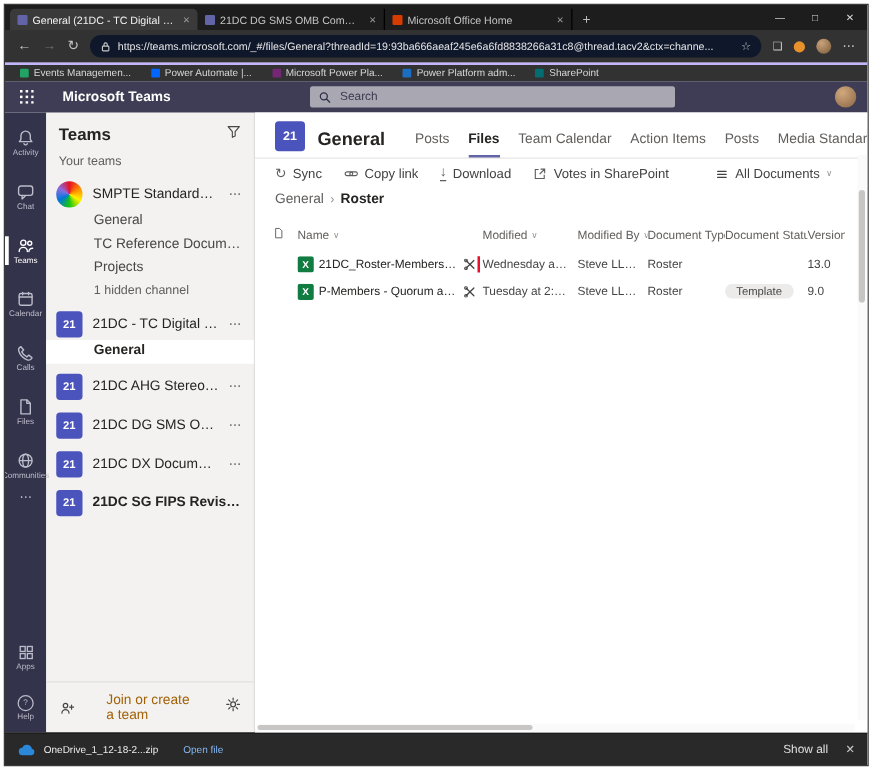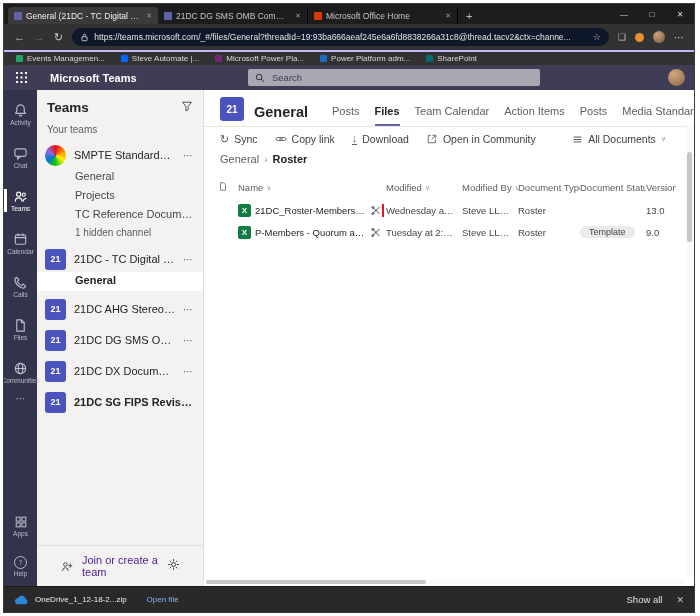--- a/index.html
+++ b/index.html
@@ -80,22 +80,22 @@
     display:flex;align-items:center;justify-content:center;flex:none;}
   .tavatar.smpte{border-radius:50%;background:conic-gradient(#e81123,#ff8c00,#fff100,#16c60c,#0078d7,#886ce4,#e81123);}
   .tname{flex:1;font-size:11px;color:#252423;white-space:nowrap;overflow:hidden;text-overflow:ellipsis;}
   .tname.unread{font-weight:bold;}
   .tmore{color:#605e5c;font-size:10px;padding-right:2px;flex:none;}
   .chan{padding:2px 8px 2px 38px;font-size:11px;color:#484644;height:19px;cursor:pointer;
     white-space:nowrap;overflow:hidden;text-overflow:ellipsis;}
   .chan.selected{background:#fff;color:#252423;font-weight:bold;}
   .hiddenlink{padding:2px 8px 8px 38px;font-size:10px;color:#605e5c;cursor:pointer;}
   .teamgap{height:5px;}
-  .sb-footer{margin-top:auto;border-top:1px solid #e1dfdd;display:flex;align-items:center;gap:8px;
-    padding:8px 23px;color:#4c1d95;}
+  .sb-footer{margin-top:auto;border-top:1px solid #e1dfdd;display:flex;align-items:center;gap:24px;
+    padding:8px 10px;color:#a16207;}
   .sb-footer .jlabel{flex:1;font-size:11px;cursor:pointer;}
   .sb-gear{cursor:pointer;}
 
   
   .main{flex:1;background:#fff;display:flex;flex-direction:column;position:relative;min-width:0;}
   .ch-head{display:flex;align-items:flex-end;gap:10px;padding:7px 14px 0 16px;border-bottom:1px solid #e8e6e4;}
   .ch-avatar{width:24px;height:24px;border-radius:3px;background:#4b53bc;color:#fff;font-size:10px;font-weight:bold;
     display:flex;align-items:center;justify-content:center;margin-bottom:5px;flex:none;}
   .ch-title{font-size:14.5px;font-weight:bold;color:#252423;margin:0 14px 6px 0;}
   .ch-tabs{display:flex;gap:15px;align-items:flex-end;}
@@ -196,21 +196,21 @@
     <span class="meat">⋯</span>
   </div>
 
   <div class="bookmarksbar">
     <span class="bm">
         <span class="bmic"></span>
         <span>Events Managemen...</span>
       </span>
     <span class="bm">
         <span class="bmic"></span>
-        <span>Steve Automate |...</span>
+        <span>Power Automate |...</span>
       </span>
     <span class="bm">
         <span class="bmic"></span>
         <span>Microsoft Power Pla...</span>
       </span>
     <span class="bm">
         <span class="bmic"></span>
         <span>Power Platform adm...</span>
       </span>
     <span class="bm">
@@ -328,22 +328,22 @@
         </span>
       </div>
       <div class="sb-section">Your teams</div>
 
       <div class="team-row">
         <span class="tavatar smpte"></span>
         <span class="tname">SMPTE Standards Community</span>
         <span class="tmore">⋯</span>
       </div>
       <div class="chan">General</div>
+      <div class="chan">TC Reference Documents</div>
       <div class="chan">Projects</div>
-      <div class="chan">TC Reference Documents</div>
       <div class="hiddenlink">1 hidden channel</div>
 
       <div class="team-row">
         <span class="tavatar">21</span>
         <span class="tname">21DC - TC Digital Cinema</span>
         <span class="tmore">⋯</span>
       </div>
       <div class="chan selected">General</div>
       <div class="teamgap"></div>
 
@@ -416,21 +416,21 @@
         </span>
         <span class="tbi">
           <span class="uic dlu">↓</span>
           <span>Download</span>
         </span>
         <span class="tbi">
           <svg width="12" height="12" viewBox="0 0 16 16">
             <path d="M6.5 3.5H3v9.5h9.5V9" stroke="currentColor" fill="none" stroke-width="1.2"></path>
             <path d="M9 3h4v4M13 3L8 8" stroke="currentColor" fill="none" stroke-width="1.2" stroke-linecap="round"></path>
           </svg>
-          <span>Open in Community</span>
+          <span>Votes in SharePoint</span>
         </span>
         <span class="viewsel">
           <svg width="11" height="11" viewBox="0 0 16 16">
             <path d="M3 4.5h10M3 8h10M3 11.5h10" stroke="currentColor" stroke-width="1.3" stroke-linecap="round"></path>
           </svg>
           <span>All Documents</span>
           <span class="chev">∨</span>
         </span>
       </div>
 

